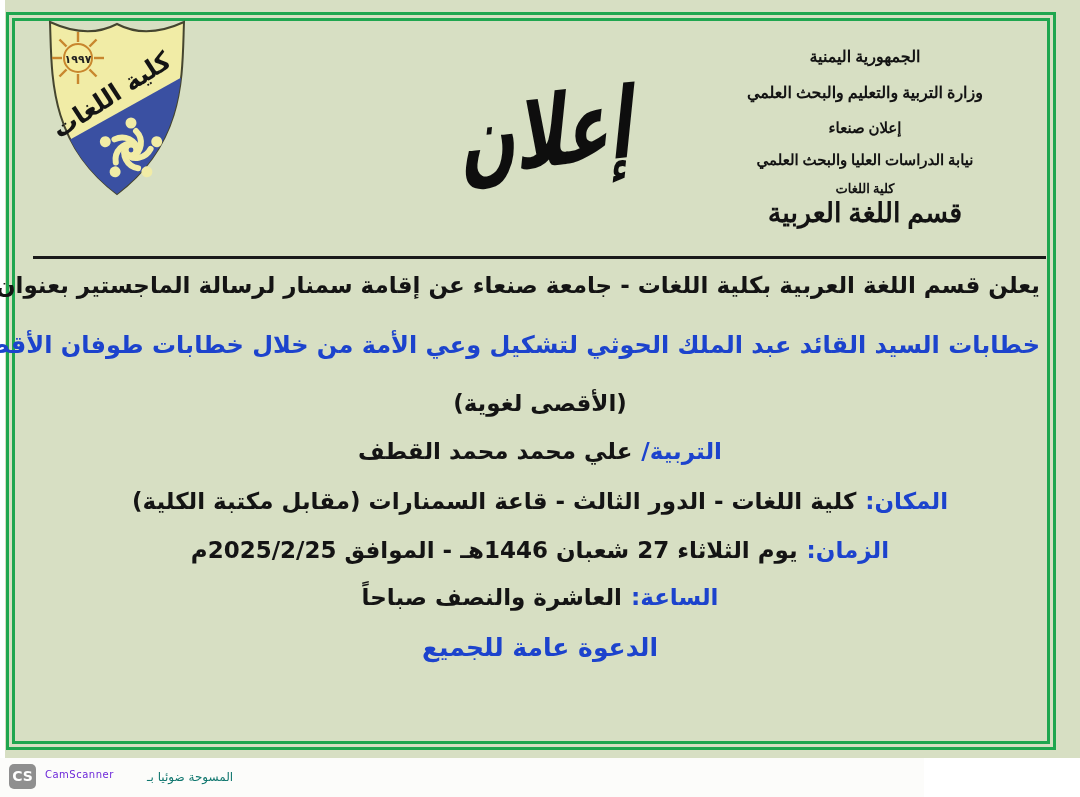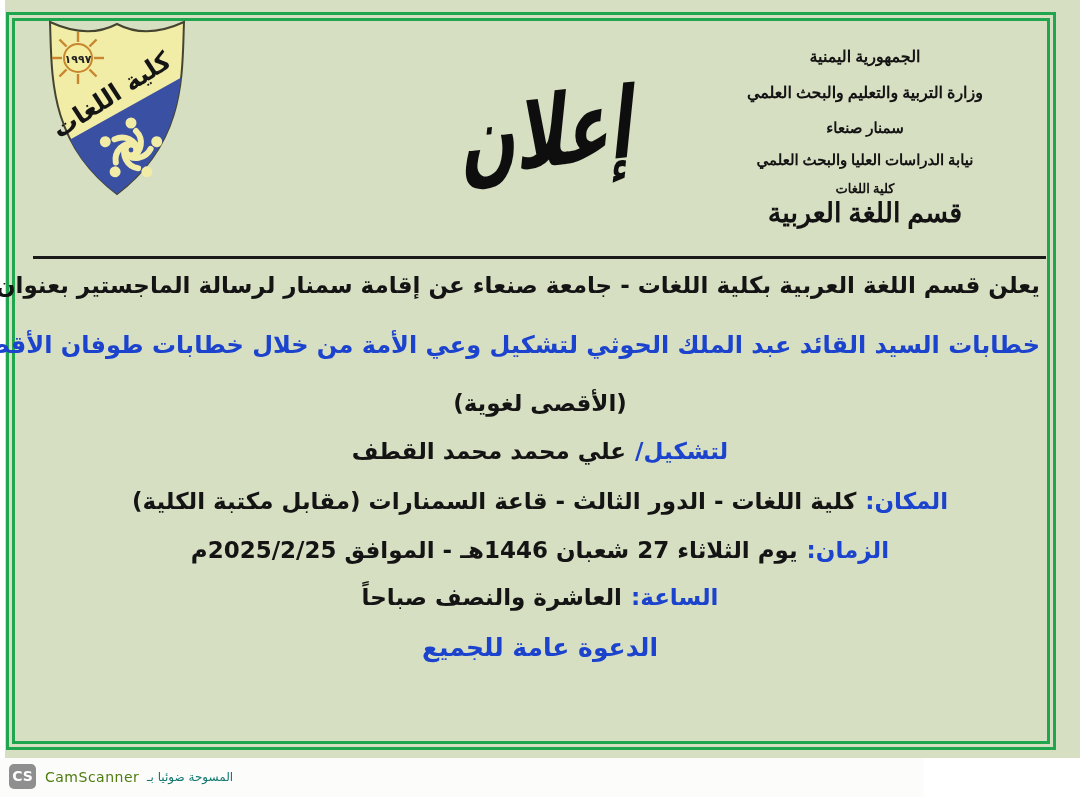--- a/index.html
+++ b/index.html
@@ -62,21 +62,21 @@
     position:absolute; left:0; top:758px; width:924px; height:39px;
     background:#fcfcfa;
   }
   .cs-badge {
     position:absolute; left:9px; top:6px; width:27px; height:25px;
     background:#8f8f8f; color:#ffffff; border-radius:5px;
     font-size:14px; font-weight:bold; text-align:center; line-height:25px;
   }
   .cs-name {
     position:absolute; left:45px; top:11px;
-    font-size:14px; color:#4d7c0f; letter-spacing:0.5px;text-align:right;
+    font-size:10px; color:#6d28d9; letter-spacing:0.5px;text-align:right;
   }
   .cs-arabic {
     position:absolute; left:147px; top:12px;
     font-size:12px; color:#0f766e; direction:rtl;
   }
 </style>
 </head>
 <body>
 
 <div class="scan-bg"></div>
@@ -129,35 +129,35 @@
     <circle r="14" fill="#f4eea0" stroke="#c8862e" stroke-width="2"></circle>
     <text y="5" text-anchor="middle" font-size="11" font-weight="bold" fill="#222222">١٩٩٧</text>
   </g>
   <text x="80" y="88" transform="rotate(-33 80 88)" text-anchor="middle" font-size="25" font-weight="bold" fill="#141414">كلية اللغات</text>
 </svg>
 
 <div class="main-title">إعلان</div>
 
 <div class="hdr hdr-1">الجمهورية اليمنية</div>
 <div class="hdr hdr-2">وزارة التربية والتعليم والبحث العلمي</div>
-<div class="hdr hdr-3">سمنار صنعاء</div>
+<div class="hdr hdr-3">إعلان صنعاء</div>
 <div class="hdr hdr-4">نيابة الدراسات العليا والبحث العلمي</div>
 <div class="hdr hdr-5">كلية اللغات</div>
 <div class="hdr hdr-6">قسم اللغة العربية</div>
 
 <div class="separator"></div>
 
 <div class="bline l-intro">يعلن قسم اللغة العربية بكلية اللغات - جامعة صنعاء عن إقامة سمنار لرسالة الماجستير بعنوان:</div>
 
 <div class="bline l-thesis blue">خطابات السيد القائد عبد الملك الحوثي لتشكيل وعي الأمة من خلال خطابات طوفان الأقصى</div>
 
 <div class="bline l-study">(الأقصى لغوية)</div>
 
 <div class="bline l-researcher">
-  <span class="lbl">لتشكيل/</span><span>علي محمد محمد القطف</span>
+  <span class="lbl">التربية/</span><span>علي محمد محمد القطف</span>
 </div>
 
 <div class="bline l-location">
   <span class="lbl">المكان:</span><span>كلية اللغات - الدور الثالث - قاعة السمنارات (مقابل مكتبة الكلية)</span>
 </div>
 
 <div class="bline l-time">
   <span class="lbl">الزمان:</span><span>يوم الثلاثاء 27 شعبان 1446هـ - الموافق 2025/2/25م</span>
 </div>
 

